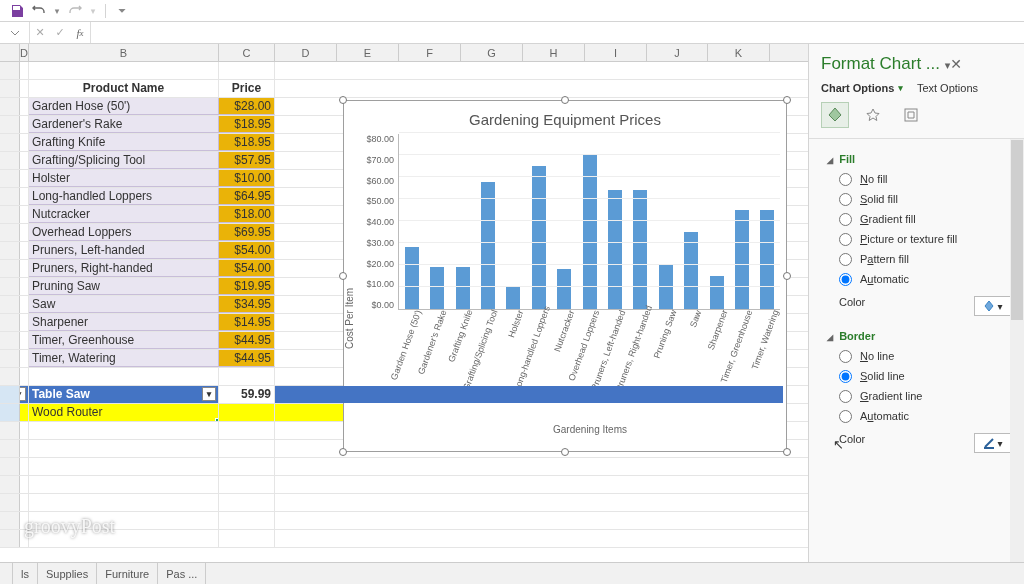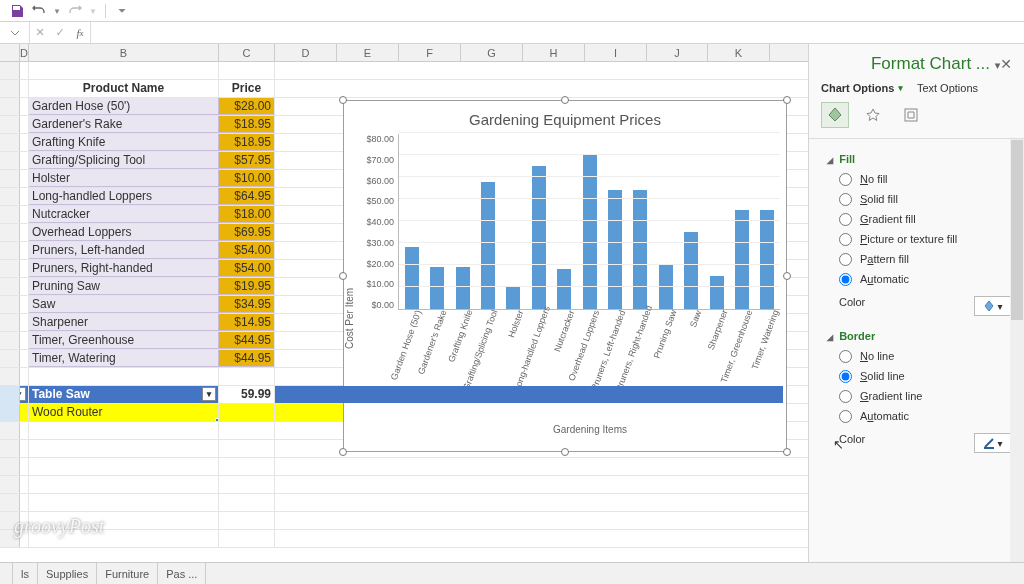--- a/index.html
+++ b/index.html
@@ -57,21 +57,21 @@
 .gridarea{height:176px;border-left:1px solid #bbb;border-bottom:1px solid #bbb;position:relative;display:flex;align-items:flex-end}
 .gridarea .gline{position:absolute;left:0;right:0;border-top:1px solid #eee}
 .barwrap{flex:1;display:flex;justify-content:center;align-items:flex-end;height:100%}
 .bar{width:14px;background:#5b9bd5}
 .xlabels{display:flex;height:90px}
 .xlab{flex:1;font-size:9px;color:#666;writing-mode:vertical-rl;transform:rotate(200deg);text-align:right;padding-top:4px;white-space:nowrap}
 .xaxis-label{text-align:center;font-size:10px;color:#666;margin-top:2px;padding-left:50px}
 
 
 .pane{width:216px;background:#f9f9f9;border-left:1px solid #d4d4d4;display:flex;flex-direction:column;position:relative}
-.pane-h{padding:10px 12px 4px;display:flex;align-items:center;justify-content:flex-end}
+.pane-h{padding:10px 12px 4px;display:flex;align-items:center;justify-content:flex-start}
 .pane-title{font-size:17px;color:#2b7d2b;font-weight:normal}
 .pane-close{color:#666;font-size:14px;cursor:pointer}
 .pane-tabs{padding:4px 12px 8px;display:flex;gap:14px;font-size:11px}
 .pane-tabs .tab{color:#333;display:flex;align-items:center;gap:4px}
 .pane-tabs .tab.active{font-weight:bold}
 .pane-icons{padding:0 12px 10px;display:flex;gap:10px}
 .pane-icons .pi{width:28px;height:26px;display:flex;align-items:center;justify-content:center;border:1px solid transparent}
 .pane-icons .pi.sel{background:#e7efe7;border-color:#b6d0b6}
 .pane-body{flex:1;overflow-y:auto;padding:0 12px 0 18px;position:relative}
 .pane-section{margin-bottom:12px}
@@ -85,21 +85,21 @@
 .scrolltrack{position:absolute;right:0;top:0;bottom:0;width:14px;background:#efefef}
 .scrollthumb{position:absolute;right:1px;top:1px;width:12px;height:180px;background:#cfcfcf}
 .cursor{position:absolute;left:24px;top:298px;font-size:13px;pointer-events:none}
 
 
 .sheettabs{height:22px;background:#f1f1f1;border-top:1px solid #ccc;display:flex;align-items:center;font-size:11px}
 .sheettabs .st{padding:0 8px;height:100%;line-height:22px;border-right:1px solid #ccc;background:#f1f1f1;color:#555}
 .sheettabs .st.first{border-left:1px solid #ccc;margin-left:12px}
 
 
-.watermark{position:absolute;left:14px;bottom:24px;color:rgba(255,255,255,.85);font-size:20px;font-style:italic;text-shadow:0 0 3px rgba(0,0,0,.5);pointer-events:none;font-family:Georgia,serif}
+.watermark{position:absolute;left:24px;bottom:24px;color:rgba(255,255,255,.85);font-size:20px;text-shadow:0 0 3px rgba(0,0,0,.5);pointer-events:none;font-family:Georgia,serif}
 </style>
 </head>
 <body>
 
 <div class="qat">
   <span class="icon save">
       <svg width="14" height="14" viewBox="0 0 14 14">
         <path fill="currentColor" d="M2 1h8l3 3v9H2z M3 2v4h7V2z M5 8h5v4H5z"></path>
       </svg>
     </span>

